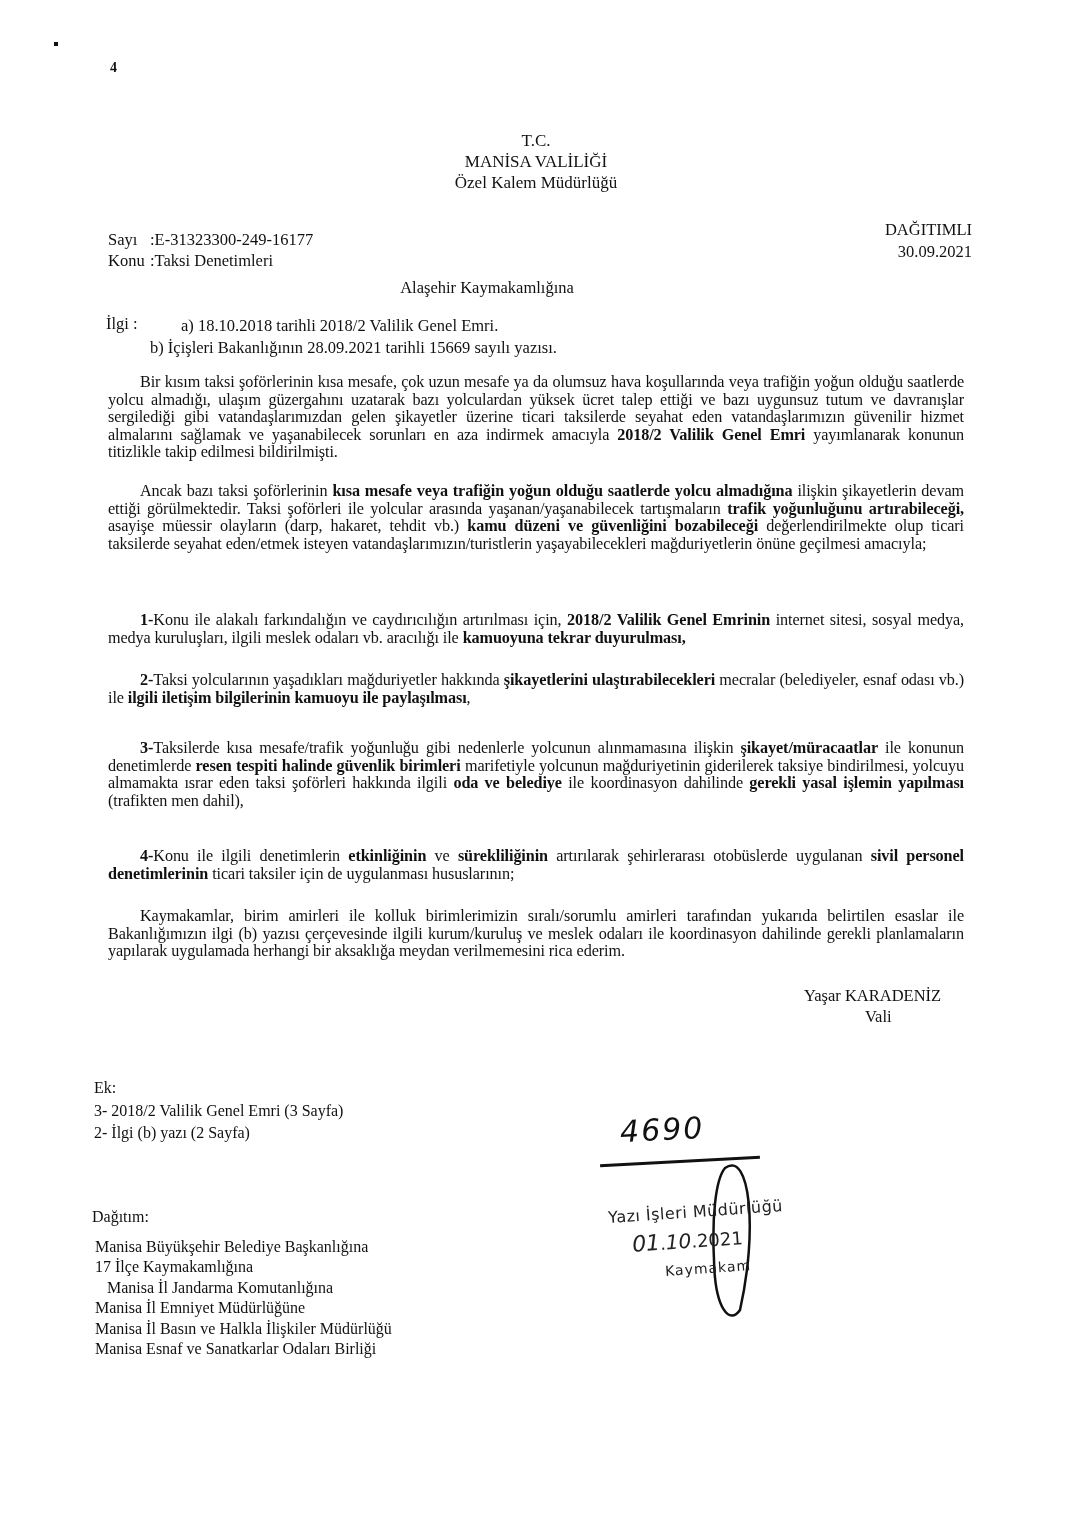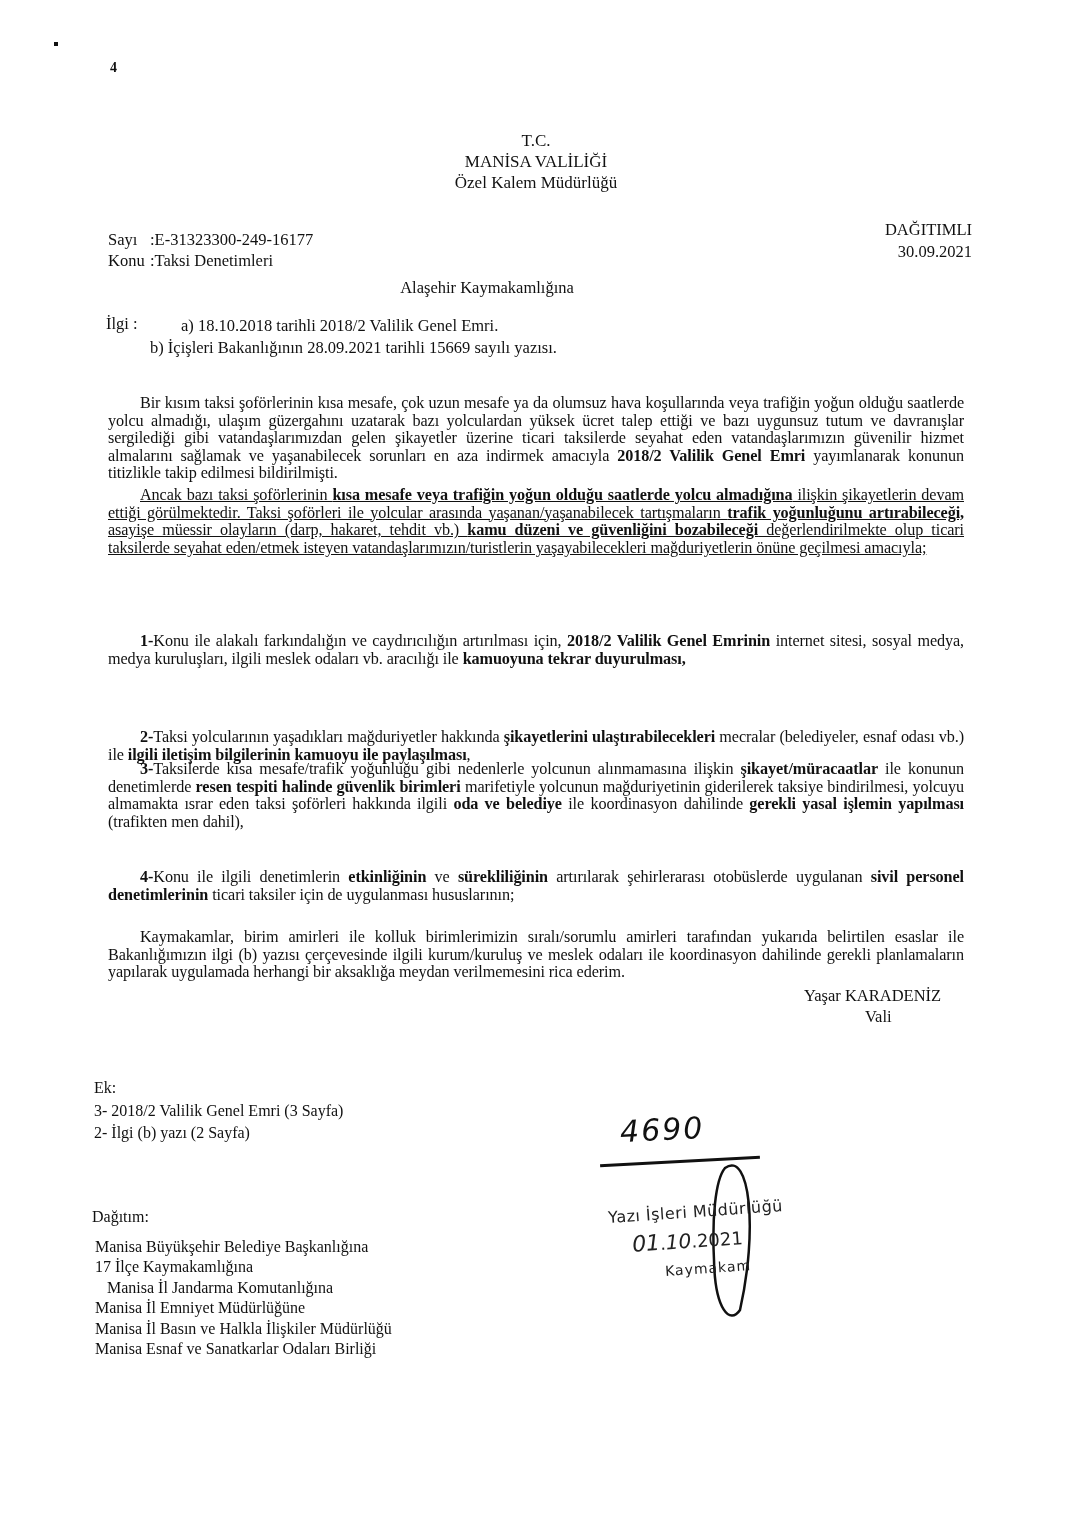--- a/index.html
+++ b/index.html
@@ -5,21 +5,21 @@
   html, body { margin: 0; padding: 0; background: #ffffff; }
   body {
     width: 1082px; height: 1520px; position: relative; overflow: hidden;
     font-family: "Liberation Serif", "DejaVu Serif", serif;
     color: #111; font-size: 16.5px;
   }
   .abs { position: absolute; }
   .hdr { left: 0; width: 1072px; text-align: center; font-size: 17px; line-height: 21px; }
   .para { left: 108px; width: 856px; line-height: 17.6px; text-align: justify; font-size: 16.2px; letter-spacing: -0.1px; }
   .para b { font-weight: bold; }
-  .indent { text-indent: 32px; margin-top: 21px; }
+  .indent { text-indent: 32px; }
   .list-line { line-height: 20px; font-size: 16px; }
   .speck { position: absolute; background: #111; }
   .stamp { font-family: "DejaVu Sans", sans-serif; color: #222; }
 </style>
 </head>
 <body>
 
 <div class="speck" style="left:54px;top:42px;width:4px;height:4px;"></div>
 <div class="abs" style="left:110px;top:60px;font-weight:bold;font-size:14px;">4</div>
 
@@ -39,29 +39,29 @@
 <div class="abs" style="left:0;width:974px;text-align:center;top:278px;font-size:16.5px;">Alaşehir Kaymakamlığına</div>
 
 <div class="abs" style="left:106px;top:314px;font-size:16.5px;">İlgi :</div>
 <div class="abs" style="left:155px;top:316px;font-size:16.5px;margin-left:26px;">a) 18.10.2018 tarihli 2018/2 Valilik Genel Emri.</div>
 <div class="abs" style="left:150px;top:338px;font-size:16.5px;">b) İçişleri Bakanlığının 28.09.2021 tarihli 15669 sayılı yazısı.</div>
 
 <div class="abs para indent" style="top:374px;">
   <span>Bir kısım taksi şoförlerinin kısa mesafe, çok uzun mesafe ya da olumsuz hava koşullarında veya trafiğin yoğun olduğu saatlerde yolcu almadığı, ulaşım güzergahını uzatarak bazı yolculardan yüksek ücret talep ettiği ve bazı uygunsuz tutum ve davranışlar sergilediği gibi vatandaşlarımızdan gelen şikayetler üzerine ticari taksilerde seyahat eden vatandaşlarımızın güvenilir hizmet almalarını sağlamak ve yaşanabilecek sorunları en aza indirmek amacıyla </span><b>2018/2 Valilik Genel Emri</b><span> yayımlanarak konunun titizlikle takip edilmesi bildirilmişti.</span>
 </div>
 
-<div class="abs para indent" style="top:466px;text-decoration:underline;">
+<div class="abs para indent" style="top:483px;">
   <span>Ancak bazı taksi şoförlerinin </span><b>kısa mesafe veya trafiğin yoğun olduğu saatlerde yolcu almadığına</b><span> ilişkin şikayetlerin devam ettiği görülmektedir. Taksi şoförleri ile yolcular arasında yaşanan/yaşanabilecek tartışmaların </span><b>trafik yoğunluğunu artırabileceği,</b><span> asayişe müessir olayların (darp, hakaret, tehdit vb.) </span><b>kamu düzeni ve güvenliğini bozabileceği</b><span> değerlendirilmekte olup ticari taksilerde seyahat eden/etmek isteyen vatandaşlarımızın/turistlerin yaşayabilecekleri mağduriyetlerin önüne geçilmesi amacıyla;</span>
 </div>
 
 <div class="abs para indent" style="top:612px;">
   <b>1-</b><span>Konu ile alakalı farkındalığın ve caydırıcılığın artırılması için, </span><b>2018/2 Valilik Genel Emrinin</b><span> internet sitesi, sosyal medya, medya kuruluşları, ilgili meslek odaları vb. aracılığı ile </span><b>kamuoyuna tekrar duyurulması,</b>
 </div>
 
-<div class="abs para indent" style="top:708px;">
+<div class="abs para indent" style="top:672px;">
   <b>2-</b><span>Taksi yolcularının yaşadıkları mağduriyetler hakkında </span><b>şikayetlerini ulaştırabilecekleri</b><span> mecralar (belediyeler, esnaf odası vb.) ile </span><b>ilgili iletişim bilgilerinin kamuoyu ile paylaşılması</b><span>,</span>
 </div>
 
 <div class="abs para indent" style="top:740px;">
   <b>3-</b><span>Taksilerde kısa mesafe/trafik yoğunluğu gibi nedenlerle yolcunun alınmamasına ilişkin </span><b>şikayet/müracaatlar</b><span> ile konunun denetimlerde </span><b>resen tespiti halinde güvenlik birimleri</b><span> marifetiyle yolcunun mağduriyetinin giderilerek taksiye bindirilmesi, yolcuyu almamakta ısrar eden taksi şoförleri hakkında ilgili </span><b>oda ve belediye</b><span> ile koordinasyon dahilinde </span><b>gerekli yasal işlemin yapılması</b><span> (trafikten men dahil),</span>
 </div>
 
 <div class="abs para indent" style="top:848px;">
   <b>4-</b><span>Konu ile ilgili denetimlerin </span><b>etkinliğinin</b><span> ve </span><b>sürekliliğinin</b><span> artırılarak şehirlerarası otobüslerde uygulanan </span><b>sivil personel denetimlerinin</b><span> ticari taksiler için de uygulanması hususlarının;</span>
 </div>

